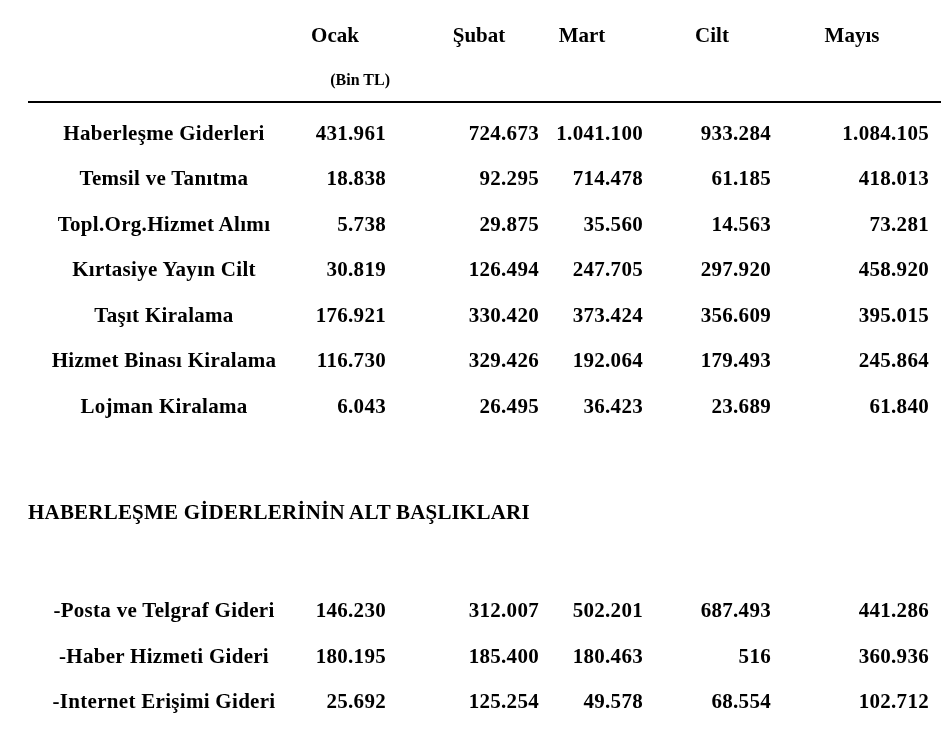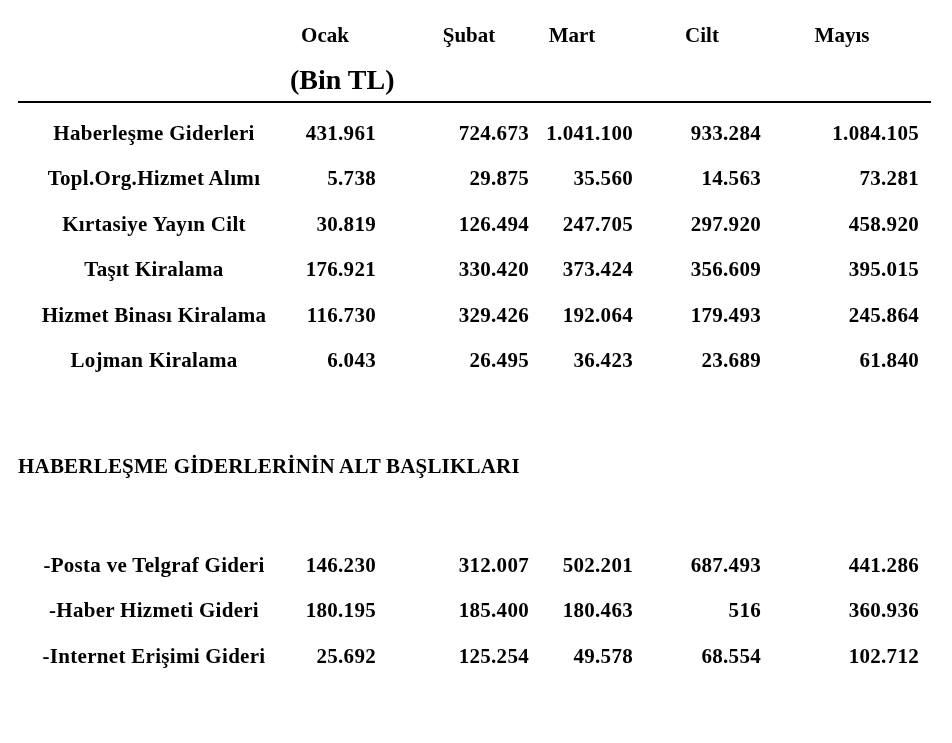--- a/index.html
+++ b/index.html
@@ -8,36 +8,36 @@
     width: 952px;
     height: 743px;
     font-family: "Liberation Serif", "DejaVu Serif", serif;
     font-weight: bold;
     color: #000000;
     overflow: hidden;
   }
   .page {
     width: 952px;
     height: 588px;
-    padding: 12px 17px 0 18px;
+    padding: 12px 17px 0 28px;
   }
   table.expense-table {
     border-collapse: collapse;
     table-layout: fixed;
     width: 913px;
     font-size: 21px;
   }
   table.expense-table td, table.expense-table th {
     font-weight: bold;
     white-space: nowrap;
     overflow: visible;
   }
   
   thead tr.month-row th { height: 46px; vertical-align: middle; text-align: center; font-size: 21px; }
-  thead tr.unit-row th { height: 44px; vertical-align: middle; text-align: left; font-size: 28px; }
+  thead tr.unit-row th { height: 44px; vertical-align: middle; text-align: right; font-size: 16px; }
   thead tr.unit-row th { border-bottom: 2px solid #000; }
   th.h1 { padding-right: 30px; }
   th.h2 { padding-left: 13px; }
   th.h3 { padding-right: 32px; }
   th.h4 { padding-right: 8px; }
   th.h5 { padding-right: 18px; }
   th.hu { padding-right: 10px; }
   
   tbody td {
     height: 45.5px;
@@ -92,20 +92,28 @@
       </tr>
     </thead>
     <tbody>
       <tr>
         <td class="lbl">Haberleşme Giderleri</td>
         <td class="num c1">431.961</td>
         <td class="num c2">724.673</td>
         <td class="num c3">1.041.100</td>
         <td class="num c4">933.284</td>
         <td class="num c5">1.084.105</td>
+      </tr>
+      <tr>
+        <td class="lbl">Temsil ve Tanıtma</td>
+        <td class="num c1">18.838</td>
+        <td class="num c2">92.295</td>
+        <td class="num c3">714.478</td>
+        <td class="num c4">61.185</td>
+        <td class="num c5">418.013</td>
       </tr>
       <tr>
         <td class="lbl">Topl.Org.Hizmet Alımı</td>
         <td class="num c1">5.738</td>
         <td class="num c2">29.875</td>
         <td class="num c3">35.560</td>
         <td class="num c4">14.563</td>
         <td class="num c5">73.281</td>
       </tr>
       <tr>

